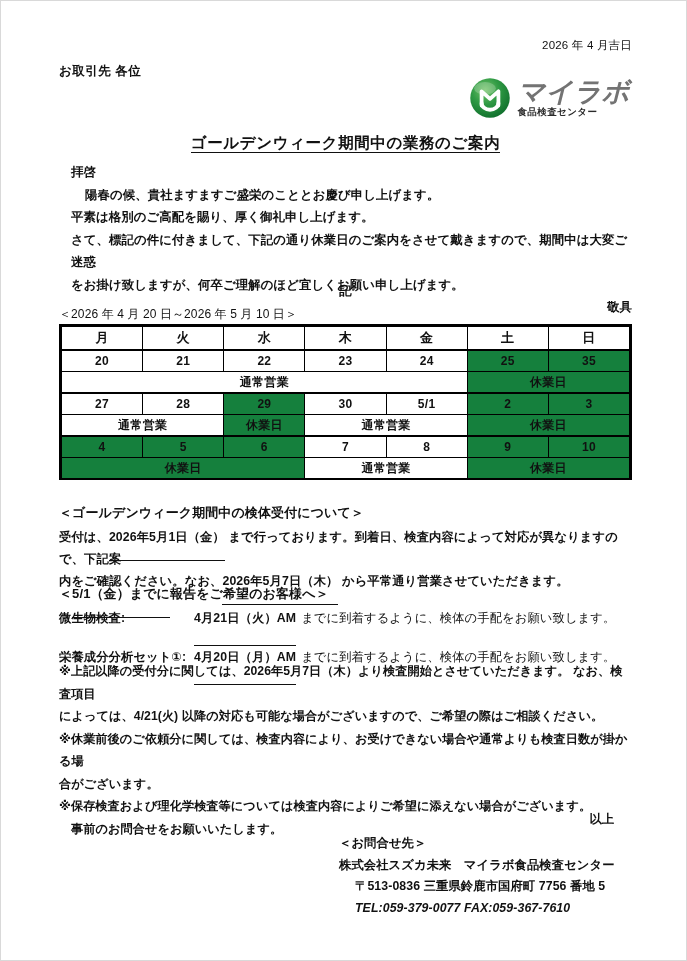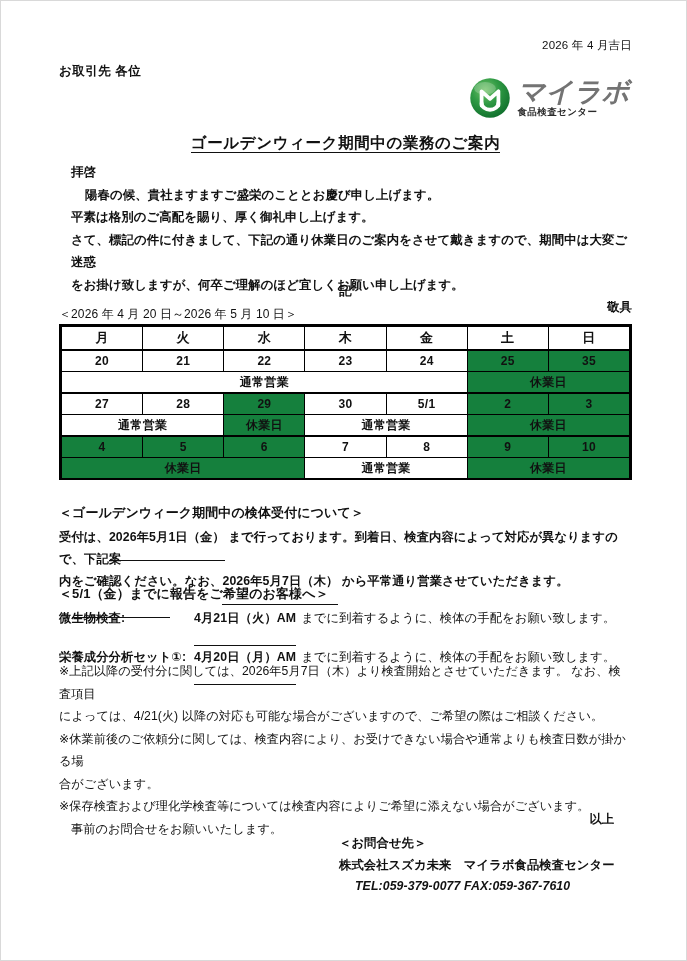--- a/index.html
+++ b/index.html
@@ -177,21 +177,21 @@
   .dl-label { width: 135px; flex: 0 0 135px; font-weight: bold; }
   .dl-date { font-weight: bold; margin-right: 5px; }
 
   .notes {
     position: absolute;
     left: 0;
     top: 655px;
     width: 573px;
     font-size: 12.2px;
     line-height: 22.5px;
-    font-weight: normal;
+    font-weight: bold;
     letter-spacing: .05px;
   }
   .notes p { margin: 0; }
   .note-indent { text-indent: 12px; }
 
   
   .ijo {
     position: absolute;
     right: 18px;
     top: 806px;
@@ -348,17 +348,18 @@
       <p>※休業前後のご依頼分に関しては、検査内容により、お受けできない場合や通常よりも検査日数が掛かる場</p>
       <p>合がございます。</p>
       <p>※保存検査および理化学検査等については検査内容によりご希望に添えない場合がございます。</p>
       <p class="note-indent">事前のお問合せをお願いいたします。</p>
     </div>
 
     <div class="ijo">以上</div>
     <div class="contact">
       <div class="c-head">＜お問合せ先＞</div>
       <div class="c-company">株式会社スズカ未来　マイラボ食品検査センター</div>
+      <div class="c-addr">〒513-0836 三重県鈴鹿市国府町 7756 番地 5</div>
       <div class="c-tel">TEL:059-379-0077  FAX:059-367-7610</div>
     </div>
 
   </div>
 </div>
 
 </body></html>

